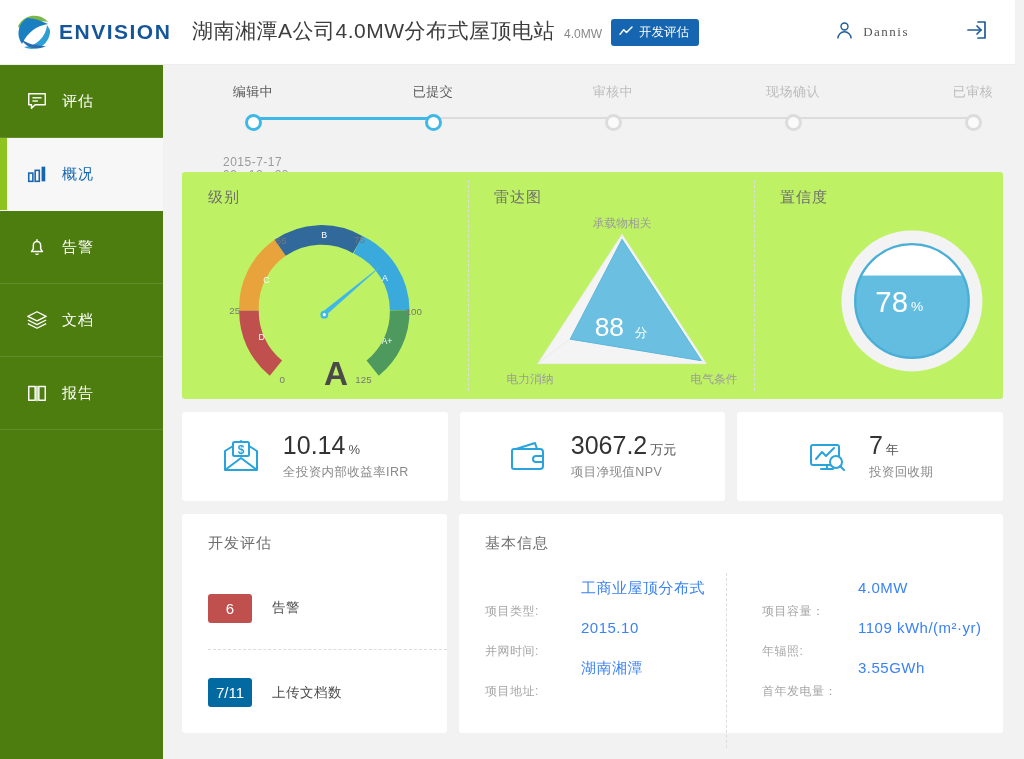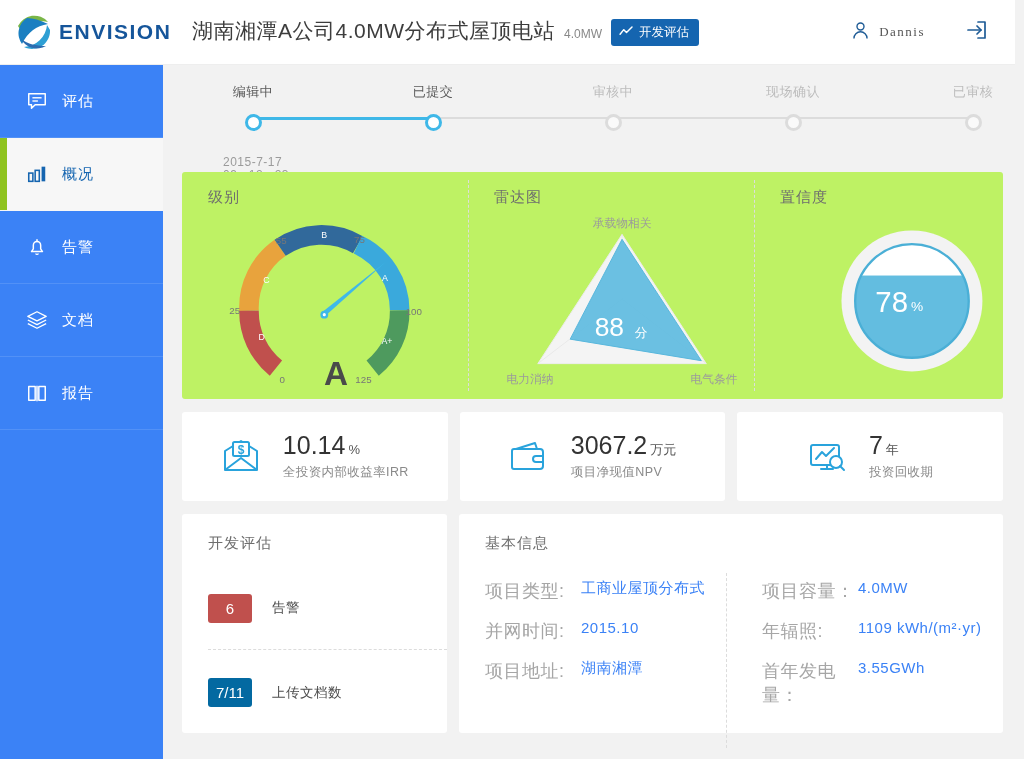--- a/index.html
+++ b/index.html
@@ -27,33 +27,33 @@
   .title-block { display: flex; align-items: baseline; gap: 9px; margin-left: 22px; }
   .proj-title { font-size: 21px; color: #3d3d3d; letter-spacing: .5px; }
   .proj-cap { font-size: 12px; color: #888888; }
   .proj-badge {
     background: #1565b0; color: #fff; font-size: 12.5px;
     border-radius: 3px; padding: 5px 10px 5px 8px;
     display: inline-flex; align-items: center; gap: 5px;
     position: relative; top: -1px;
   }
   .header-right {
-    margin-left: auto; display: flex; align-items: center; gap: 40px;
+    margin-left: auto; display: flex; align-items: center; gap: 56px;
     padding-right: 26px;
   }
   .user-box { display: flex; align-items: center; gap: 8px; }
   .user-name {
     font-size: 13px; color: #555; letter-spacing: 1.5px;
     font-family: "Liberation Serif", "DejaVu Serif", serif;
   }
 
   
   .sidebar {
     position: absolute; left: 0; top: 65px; width: 163px; height: 694px;
-    background: #3b82f6;
+    background: #4d7c0f;
   }
   .nav-item {
     position: relative; height: 73px; display: flex; align-items: center;
     padding-left: 26px; gap: 14px; color: #ffffff;
     border-bottom: 1px solid rgba(255,255,255,.12);
   }
   .nav-item .nav-label { font-size: 15px; letter-spacing: 1px; }
   .nav-item.active {
     background: #f7f7f7; color: #1565b0; border-bottom-color: transparent;
   }
@@ -145,21 +145,21 @@
     position: relative;
   }
   .info-grid { display: flex; margin-top: 26px; }
   .info-col { flex: 1 1 0; position: relative; }
   .info-col + .info-col { padding-left: 36px; }
   .info-col + .info-col::before {
     content: ""; position: absolute; left: 0; top: -6px; height: 175px;
     border-left: 1px dashed #dcdcdc;
   }
   .info-line { display: flex; height: 40px; align-items: flex-start; }
-  .info-key { width: 96px; font-size: 18px; color: #a6a6a6; letter-spacing: .5px; }
+  .info-key { width: 96px; font-size: 12px; color: #a6a6a6; letter-spacing: .5px; margin-top: 24px; }
   .info-val { font-size: 15px; color: #3b82f6; letter-spacing: .5px; }
 </style>
 </head>
 <body>
 
 <div id="app">
 
   <div class="header">
     <div class="logo-wrap">
       <span class="logo-mark">

